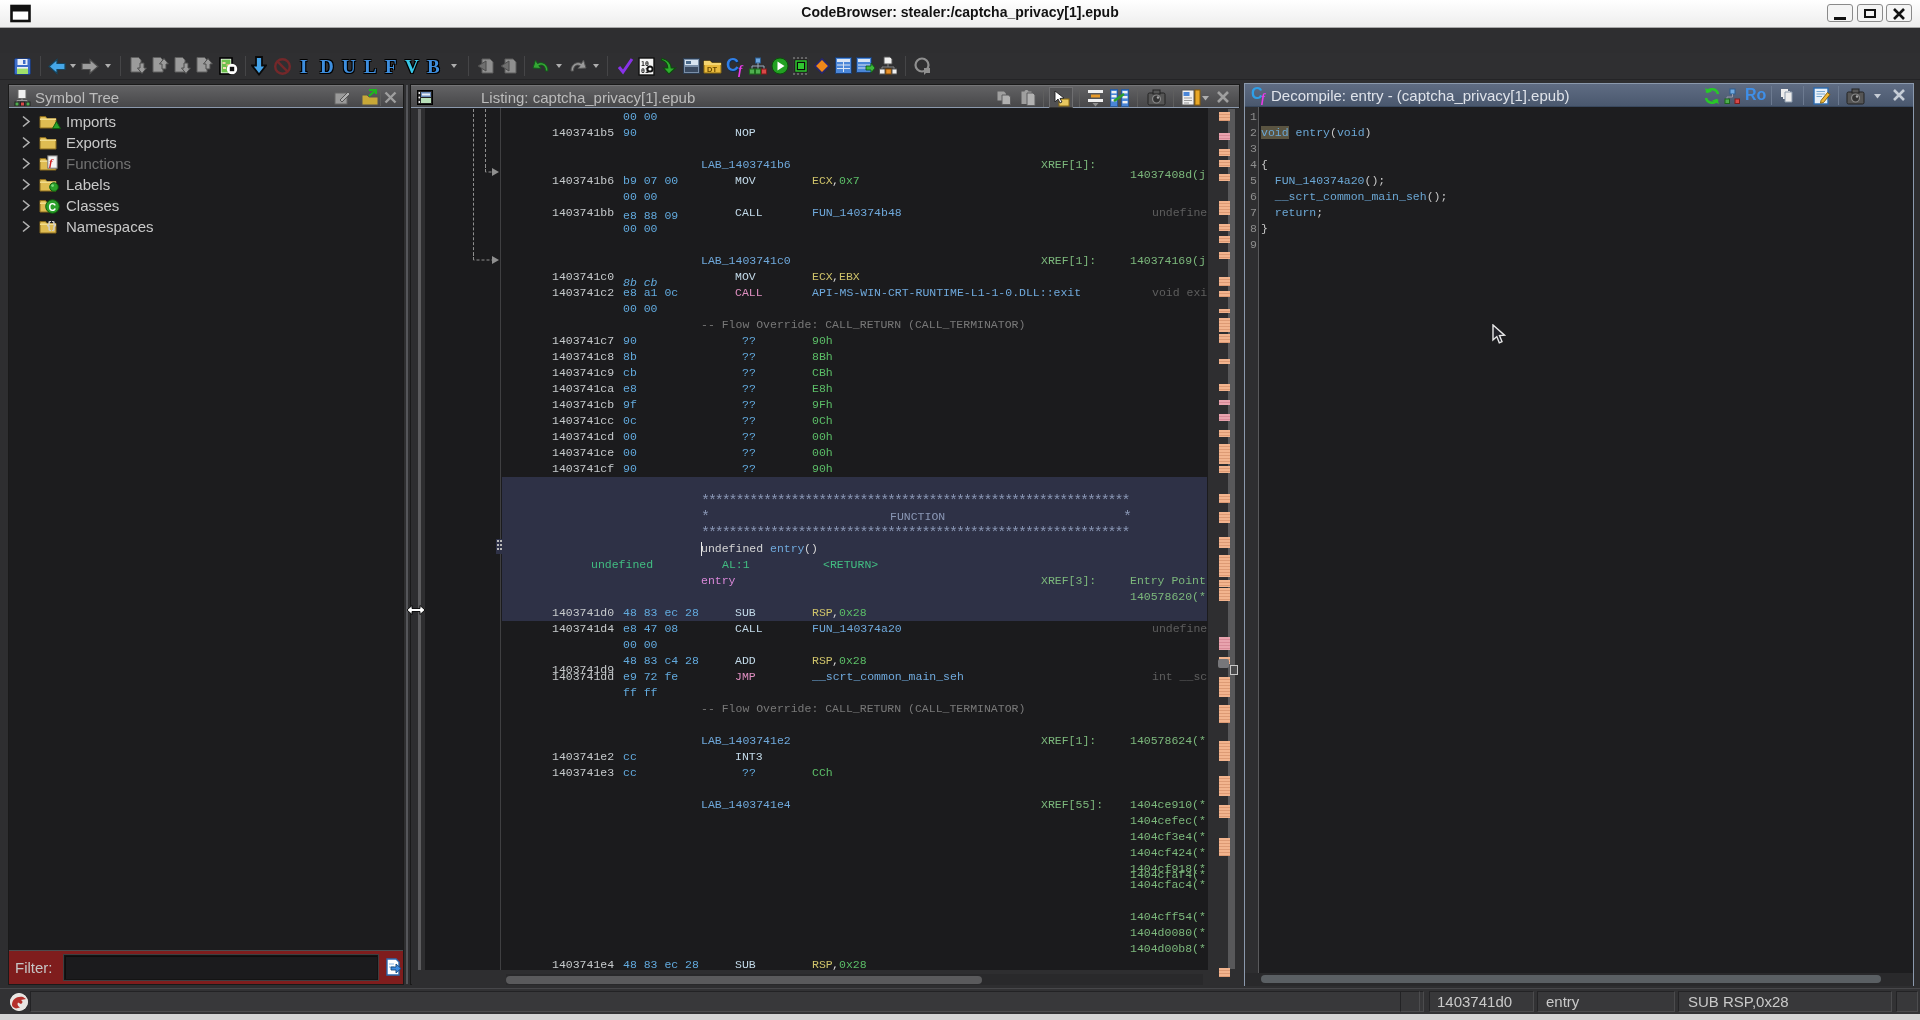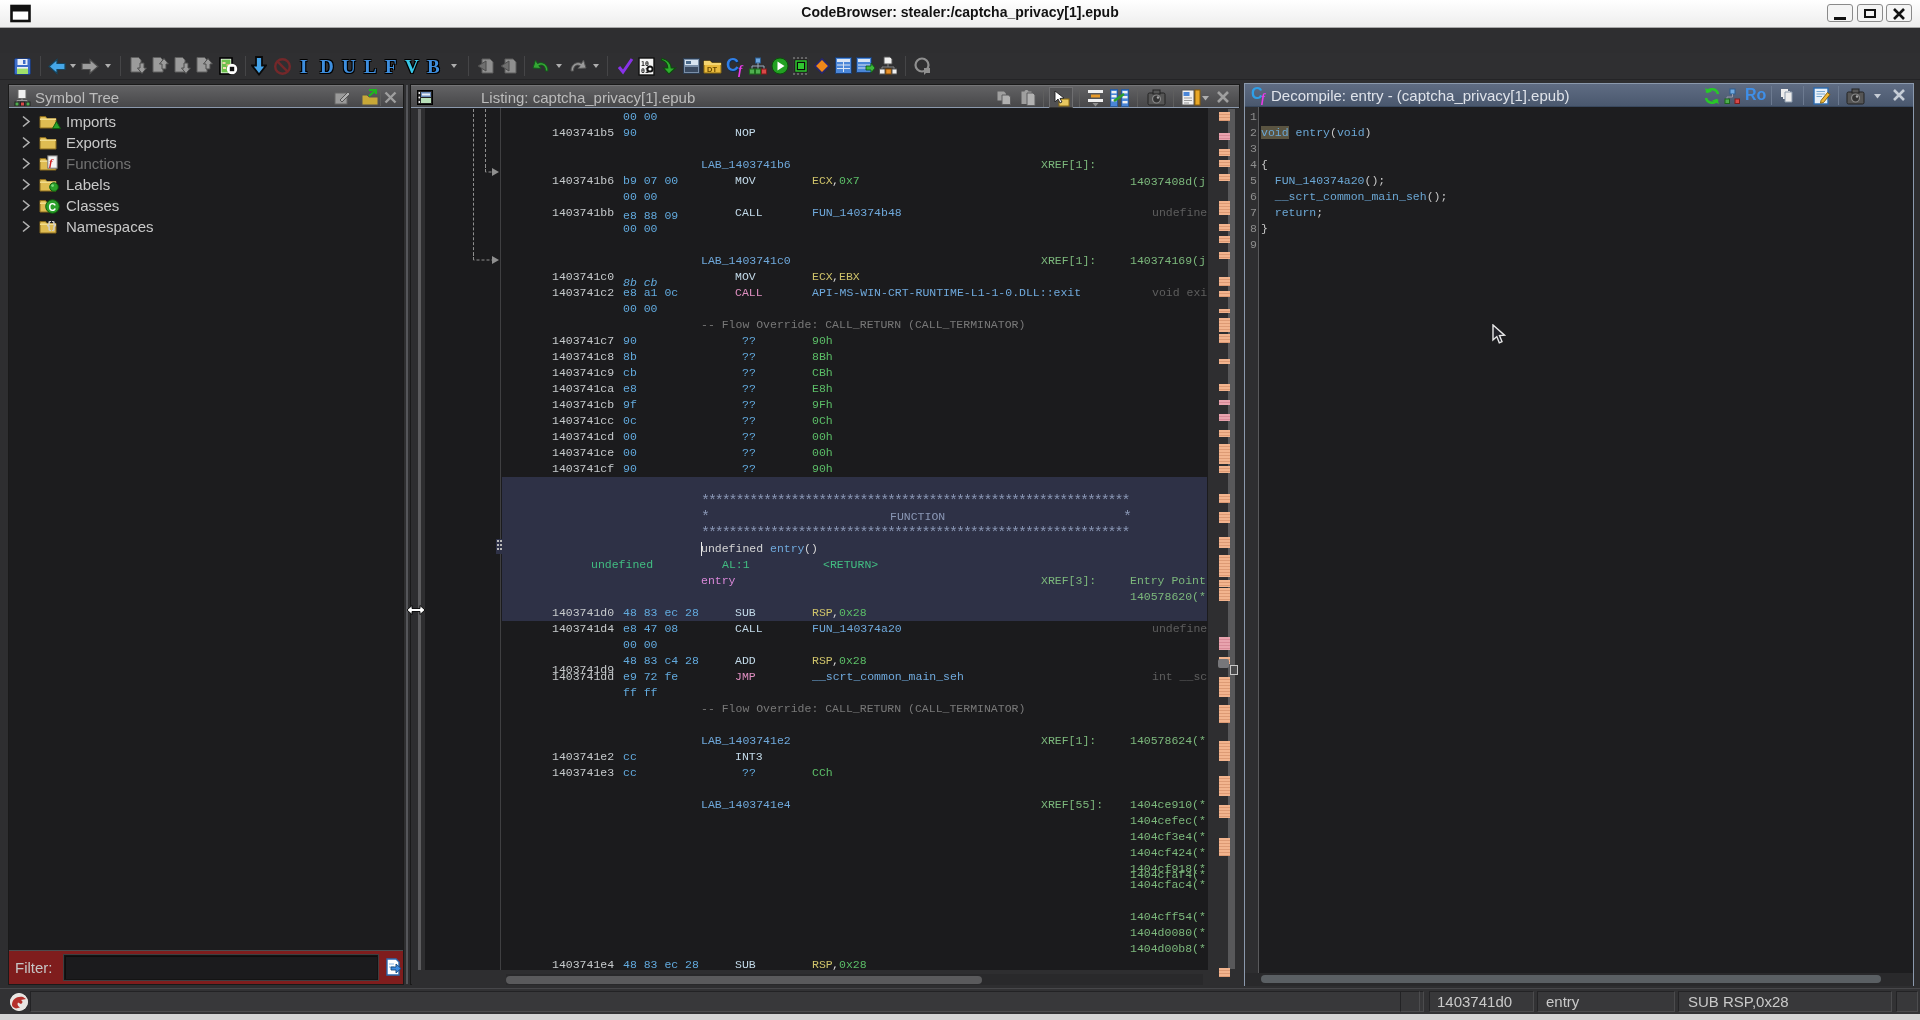--- a/index.html
+++ b/index.html
@@ -390,21 +390,21 @@
 <div class="abs" style="left:75px;top:436px;width:2px;height:2px;background:#b8b8b8;"></div>
 <div class="abs" style="left:78px;top:436px;width:2px;height:2px;background:#b8b8b8;"></div>
 <div class="abs" style="left:75px;top:440px;width:2px;height:2px;background:#b8b8b8;"></div>
 <div class="abs" style="left:78px;top:440px;width:2px;height:2px;background:#b8b8b8;"></div>
 <span class="abs mono" style="left:201px;top:1px;color:#62aade;">00 00</span>
 <span class="abs mono" style="left:130px;top:17px;color:#c6cacc;">1403741b5</span>
 <span class="abs mono" style="left:201px;top:17px;color:#62aade;">90</span>
 <span class="abs mono" style="left:313px;top:17px;color:#c2d9e8;">NOP</span>
 <span class="abs mono" style="left:279px;top:49px;color:#6fa9dc;">LAB_1403741b6</span>
 <span class="abs mono" style="left:619px;top:49px;color:#7cb87c;">XREF[1]:</span>
-<span class="abs mono" style="left:708px;top:66px;color:#7cb87c;">14037408d(j</span>
+<span class="abs mono" style="left:708px;top:59px;color:#7cb87c;">14037408d(j</span>
 <span class="abs mono" style="left:130px;top:65px;color:#c6cacc;">1403741b6</span>
 <span class="abs mono" style="left:201px;top:65px;color:#62aade;">b9 07 00</span>
 <span class="abs mono" style="left:313px;top:65px;color:#c2d9e8;">MOV</span>
 <span class="abs mono" style="left:390px;top:65px;color:#cfc36a;">ECX</span>
 <span class="abs mono" style="left:410px;top:65px;color:#d6d6d6;">,</span>
 <span class="abs mono" style="left:417px;top:65px;color:#5cbf68;">0x7</span>
 <span class="abs mono" style="left:201px;top:81px;color:#62aade;">00 00</span>
 <span class="abs mono" style="left:130px;top:97px;color:#c6cacc;">1403741bb</span>
 <span class="abs mono" style="left:201px;top:100px;color:#62aade;">e8 88 09</span>
 <span class="abs mono" style="left:313px;top:97px;color:#c2d9e8;">CALL</span>

